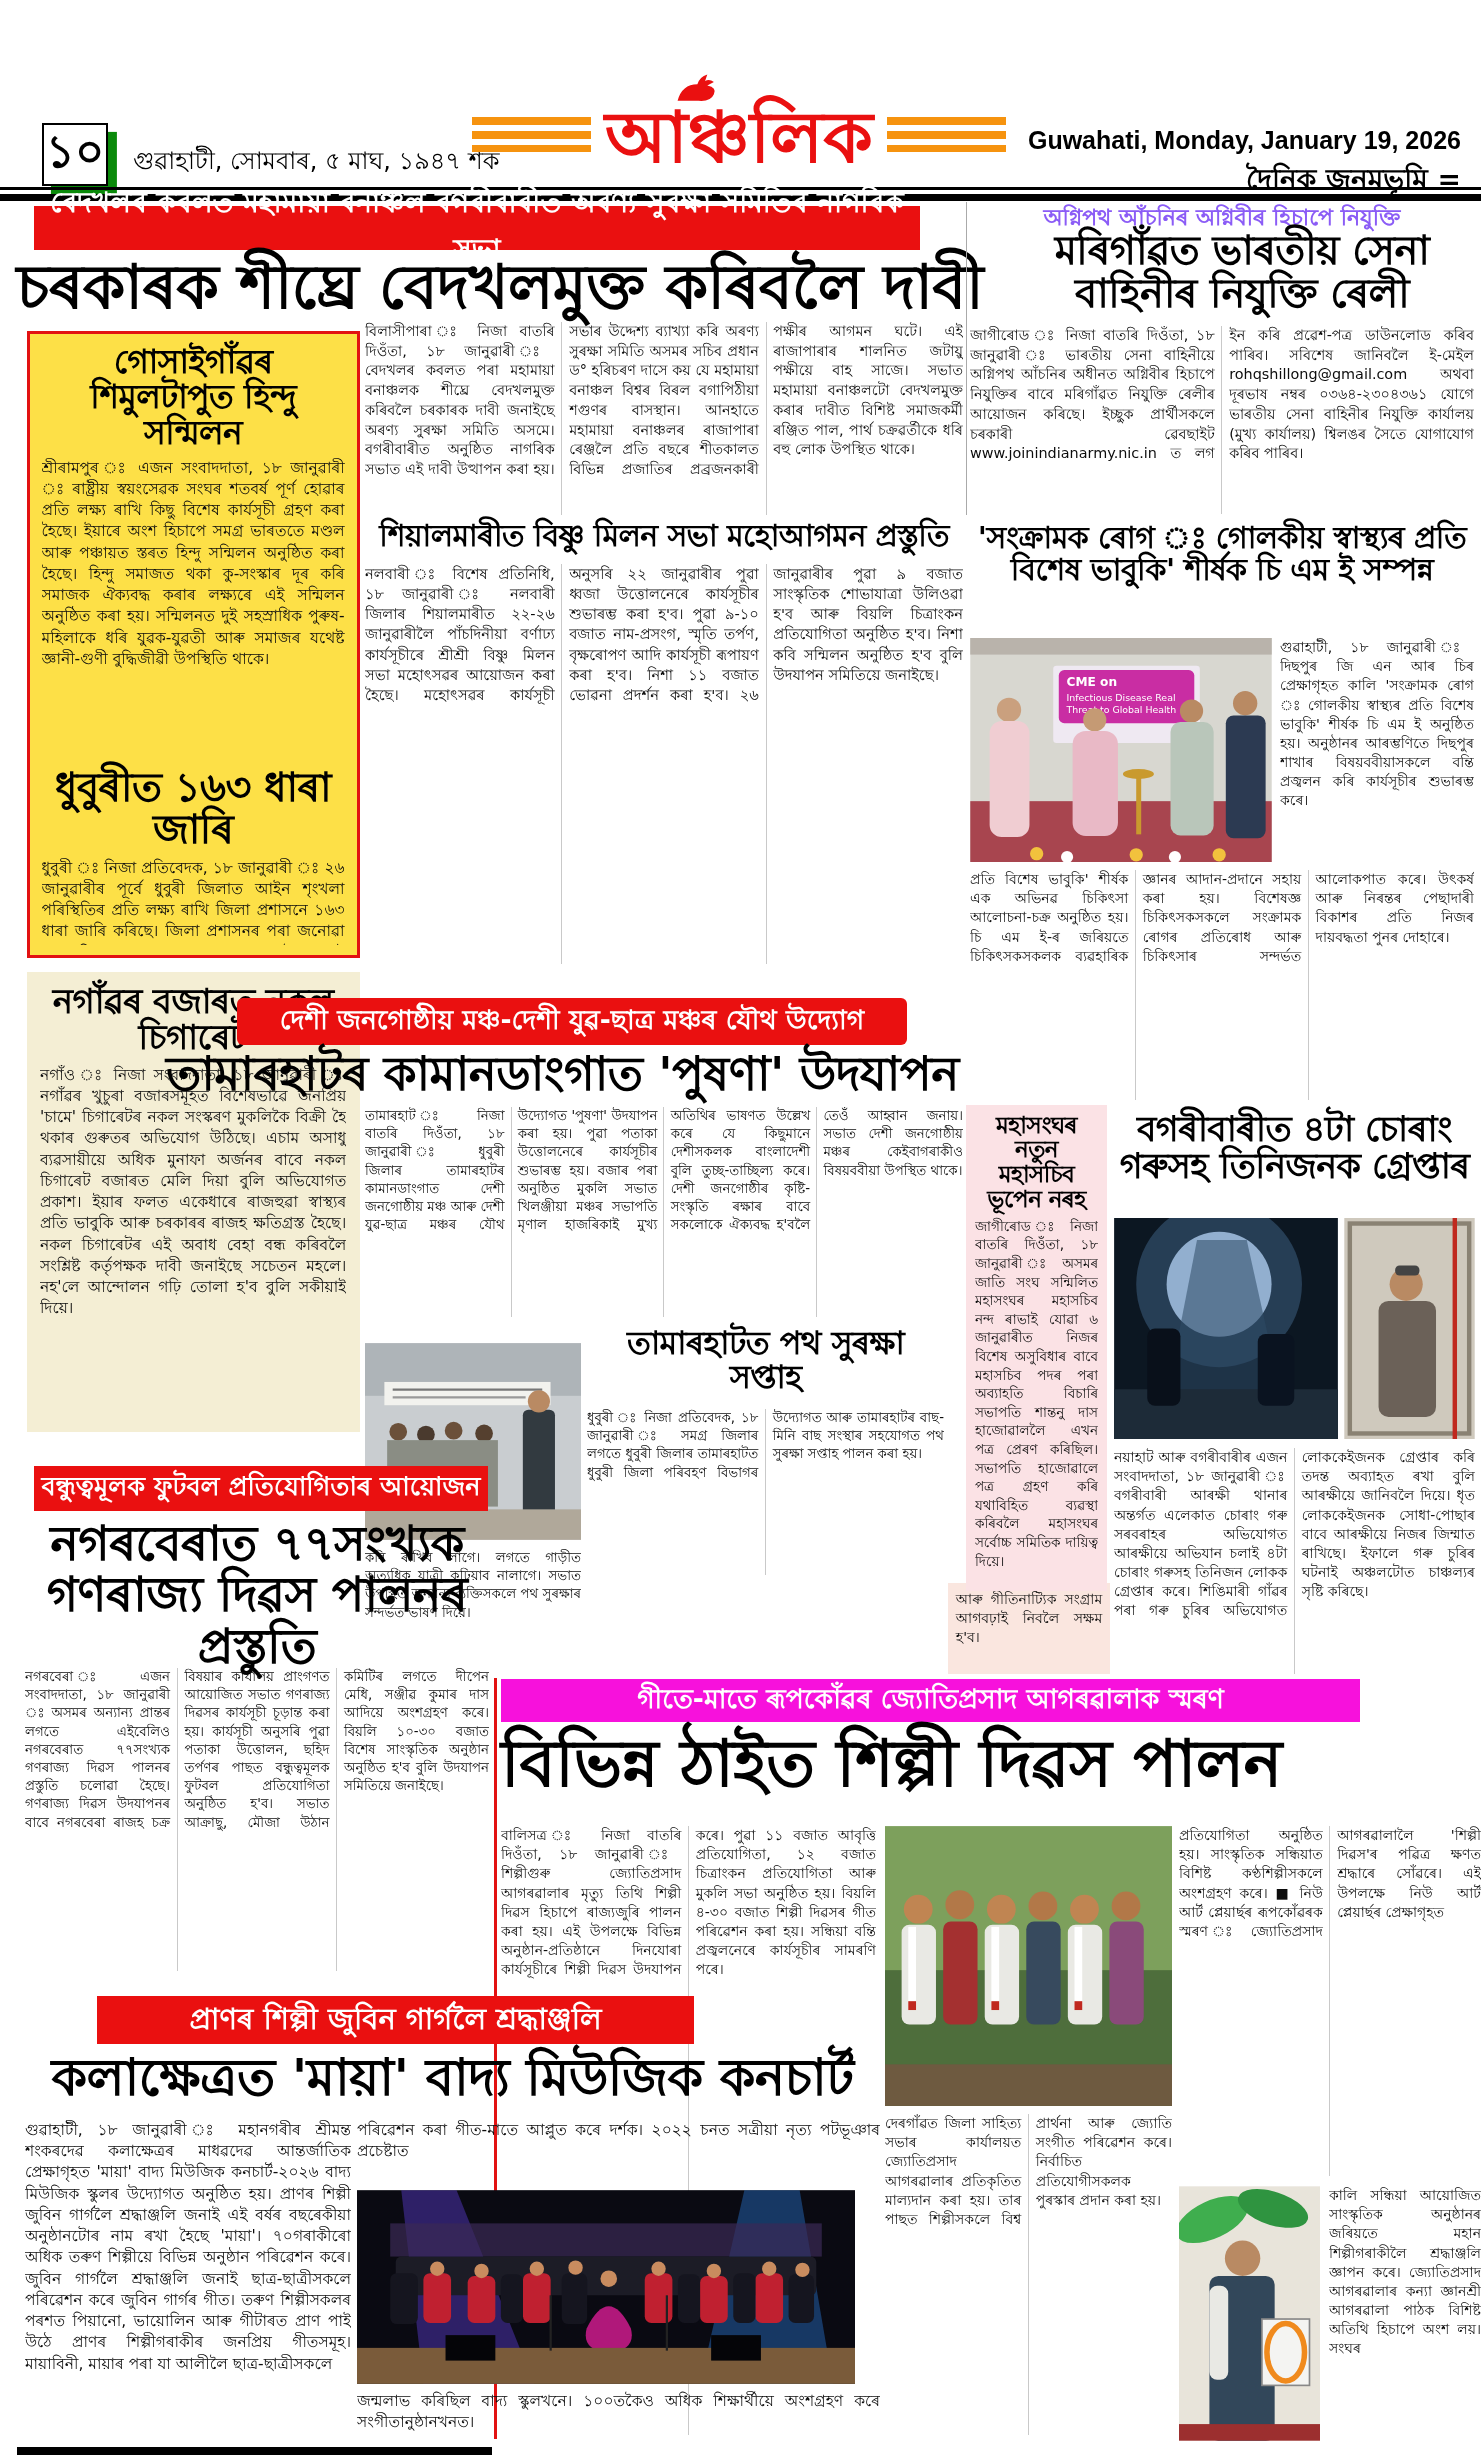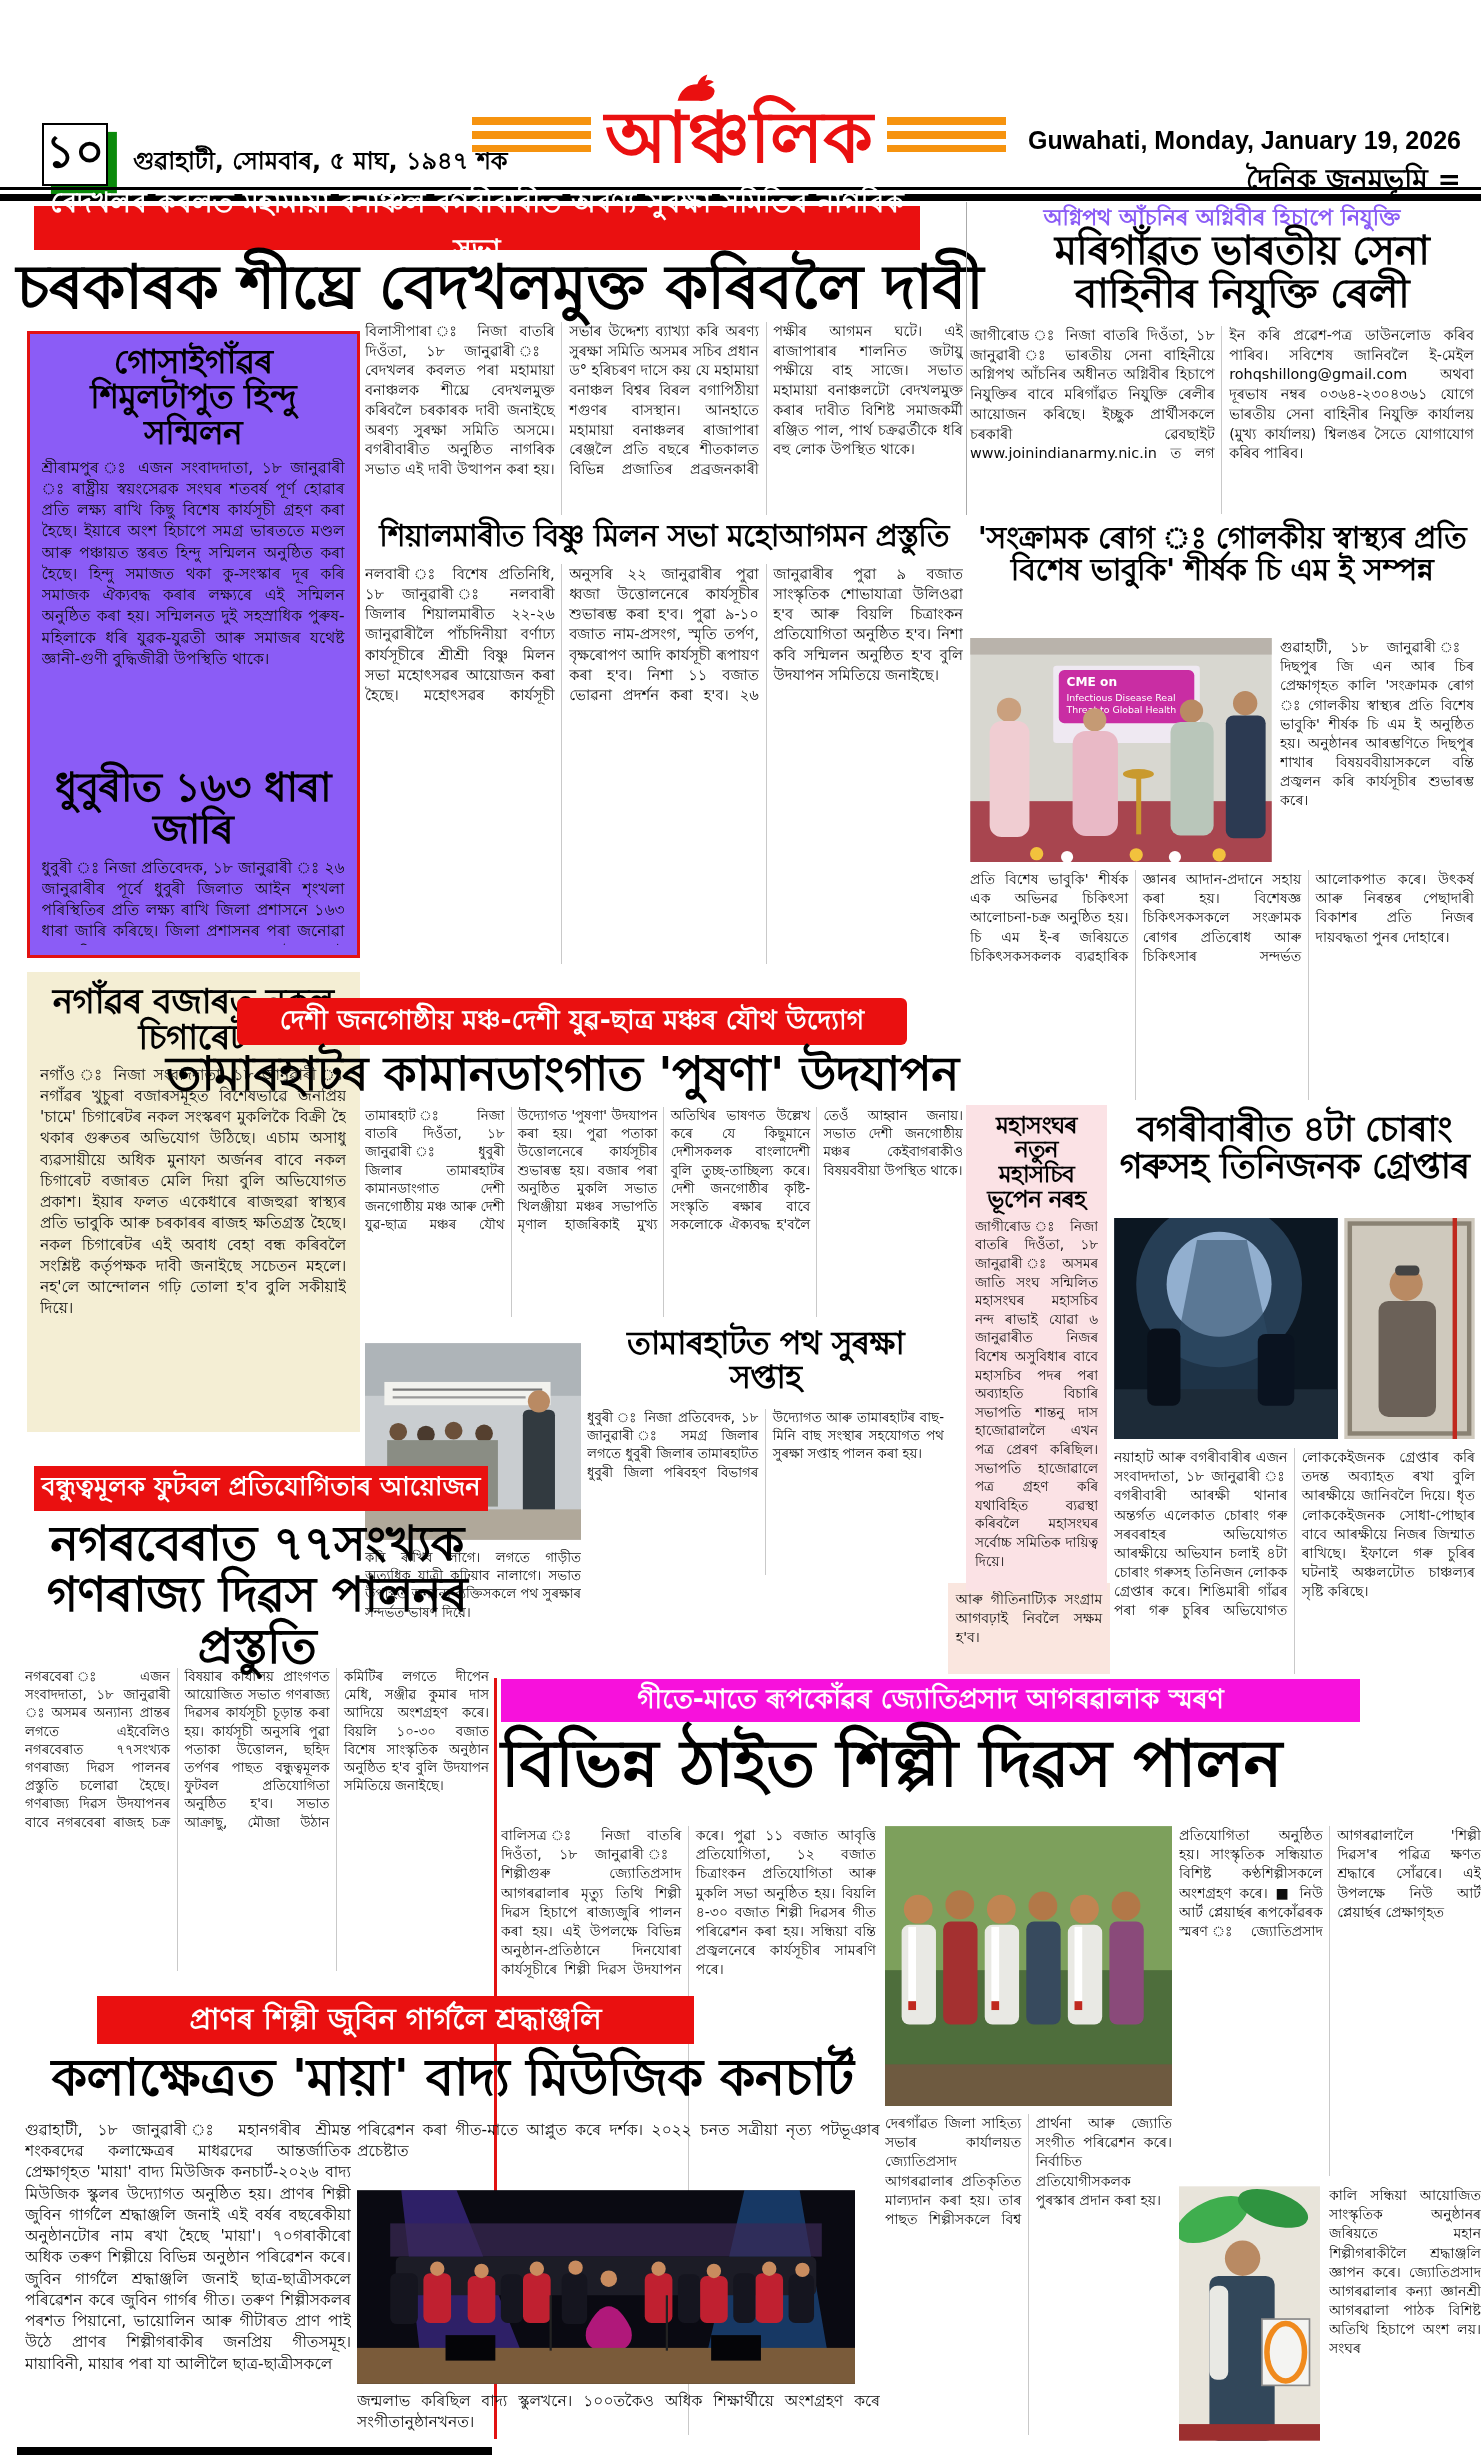--- a/index.html
+++ b/index.html
@@ -8,42 +8,42 @@
   .abs{position:absolute;}
   .banner{display:flex;align-items:center;justify-content:center;color:#fff;font-weight:700;text-align:center;}
   .banner.red{background:#ea1010;}
   .banner.magenta{background:#f711dc;}
   .hl{font-family:"DejaVu Serif",serif;font-weight:800;color:#000;text-align:center;line-height:1.07;letter-spacing:-0.6px;}
   .kick{font-weight:700;text-align:center;color:#8b5cf6;}
   .bt{font-size:14.4px;line-height:1.37;text-align:justify;overflow:hidden;word-break:break-word;color:#0c0c0c;}
   .cols2{column-count:2;column-gap:14.4px;column-rule:0.6px solid #c9c9c9;}
   .cols3{column-count:3;column-gap:14.4px;column-rule:0.6px solid #c9c9c9;}
   .cols4{column-count:4;column-gap:13.3px;column-rule:0.6px solid #c9c9c9;}
-  .box-red{border:3.9px solid #e21212;background:#8b5cf6;box-sizing:border-box;padding:10px 12px;display:flex;flex-direction:column;}
+  .box-red{border:3.9px solid #e21212;background:#fde047;box-sizing:border-box;padding:10px 12px;display:flex;flex-direction:column;}
   .box-cream{background:#f4eed4;box-sizing:border-box;padding:11px 13.3px;display:flex;flex-direction:column;}
   .box-pink{background:#fbe2e5;box-sizing:border-box;padding:7.8px 8.9px;display:flex;flex-direction:column;}
   .rule{background:#000;}
   .pagebox{background:#fff;border:2.2px solid #000;box-shadow:8.9px 8.9px 0 #0a8a0a;
            display:flex;align-items:center;justify-content:center;font-weight:800;font-size:45px;font-family:"DejaVu Serif",serif;}
   .stripes{width:119px;height:35px;background:repeating-linear-gradient(180deg,#f6930f 0 7.8px,#ffffff 7.8px 14px);align-self:center;}
   .masthead{display:flex;align-items:center;justify-content:center;gap:14.4px;}
   .masthead-title{color:#ea1010;font-size:71px;font-weight:800;font-family:"DejaVu Serif",serif;line-height:1;position:relative;top:3.3px;}
   .en{font-family:"Liberation Sans",sans-serif;}
   .note-pink{background:#fae6df;box-sizing:border-box;padding:6.6px 7.8px;}
   svg{display:block;}
 </style>
 </head>
 <body>
 
 <div id="page">
 
   <div class="abs pagebox" style="left:42px;top:123px;width:62px;height:59px;">
     <span>১০</span>
   </div>
-  <div class="abs" style="left:133px;top:142px;width:421px;font-size:24px;font-weight:700;">গুৱাহাটী, সোমবাৰ, ৫ মাঘ, ১৯৪৭ শক</div>
+  <div class="abs" style="left:133px;top:142px;width:421px;font-size:24px;font-weight:400;">গুৱাহাটী, সোমবাৰ, ৫ মাঘ, ১৯৪৭ শক</div>
 
   <div class="abs masthead" style="left:454px;top:83px;width:570px;height:102px;">
     <div class="stripes"></div>
     <div style="position:relative;">
       <svg class="abs" style="left:66px;top:-29px;" width="66" height="33" viewBox="0 0 60 30">
         <path d="M6 28 q4 -15 18 -15 q2 -7 9 -9 l-2 6 q4 -2 8 1 l-6 3 q9 2 6 8 q-3 7 -14 6 l-19 0z" fill="#ea1010"></path>
       </svg>
       <div class="masthead-title">আঞ্চলিক</div>
     </div>
     <div class="stripes"></div>

